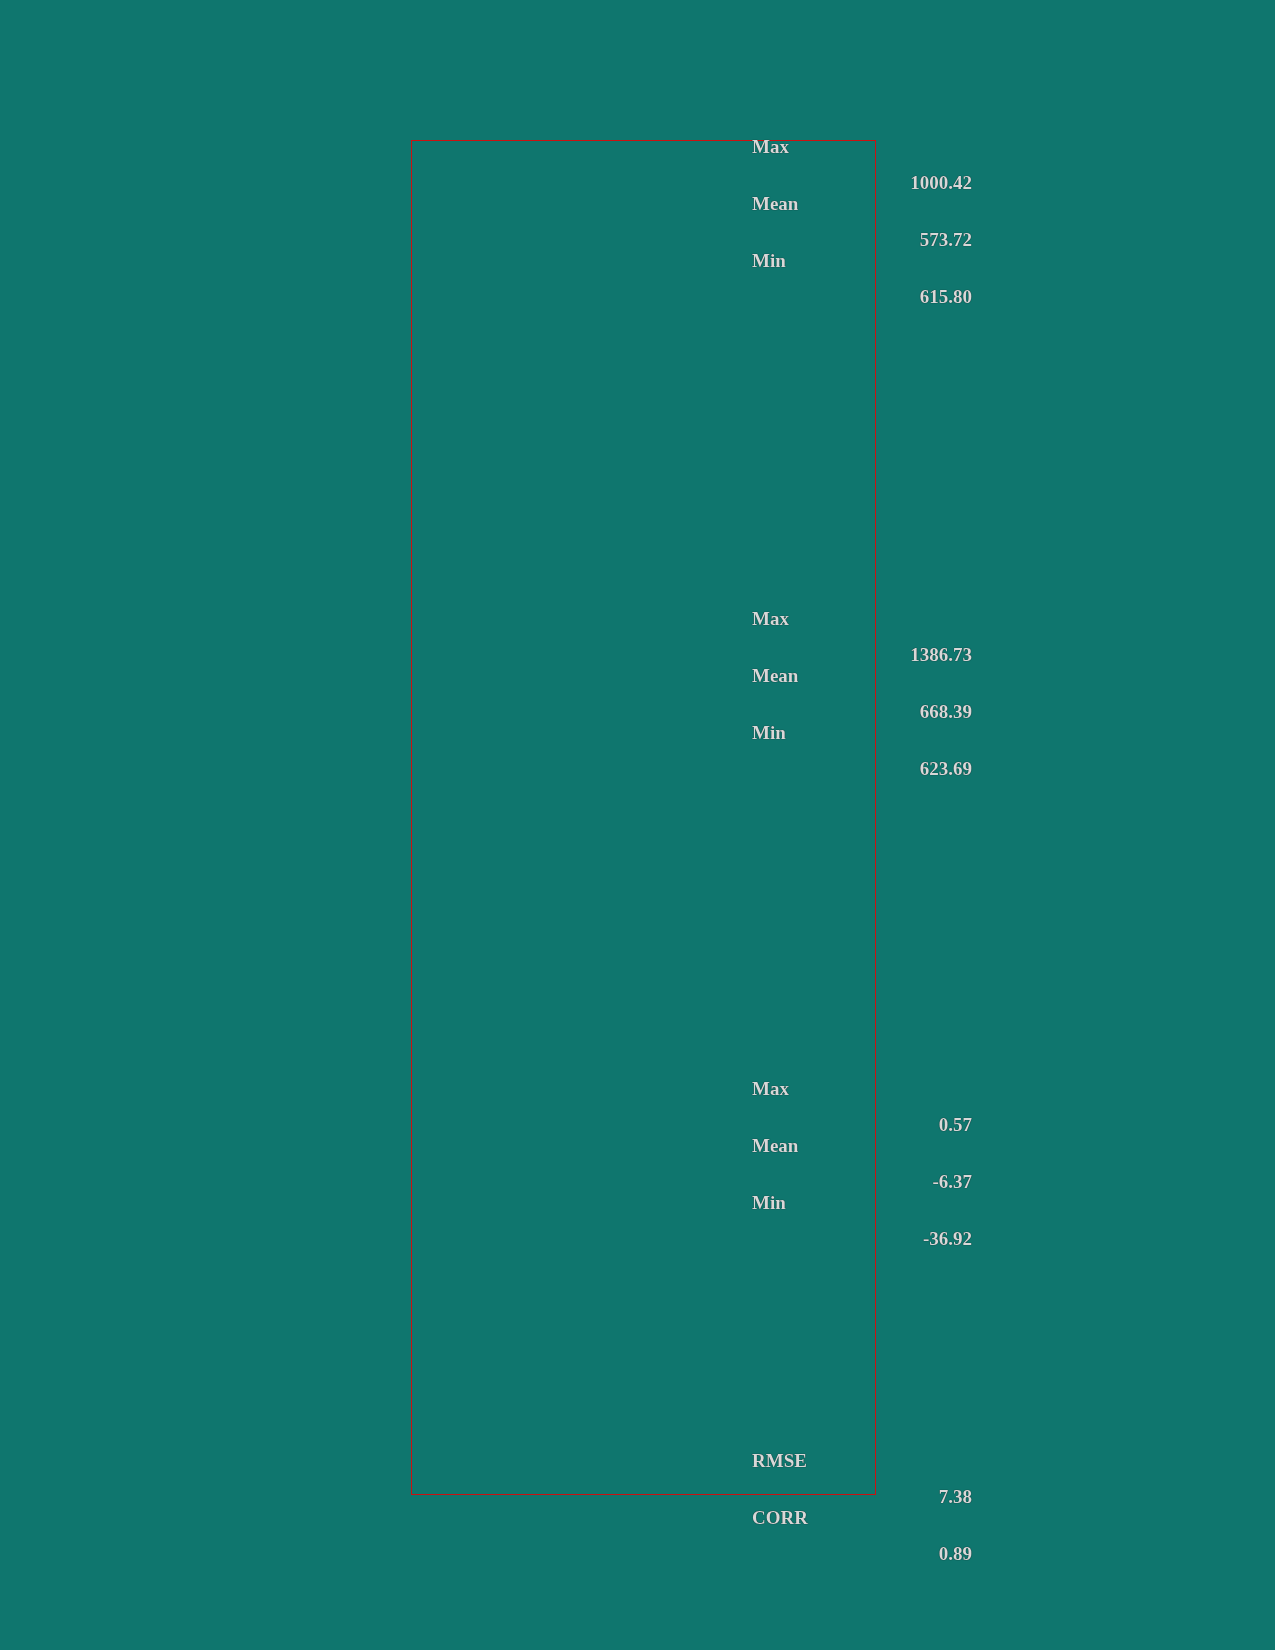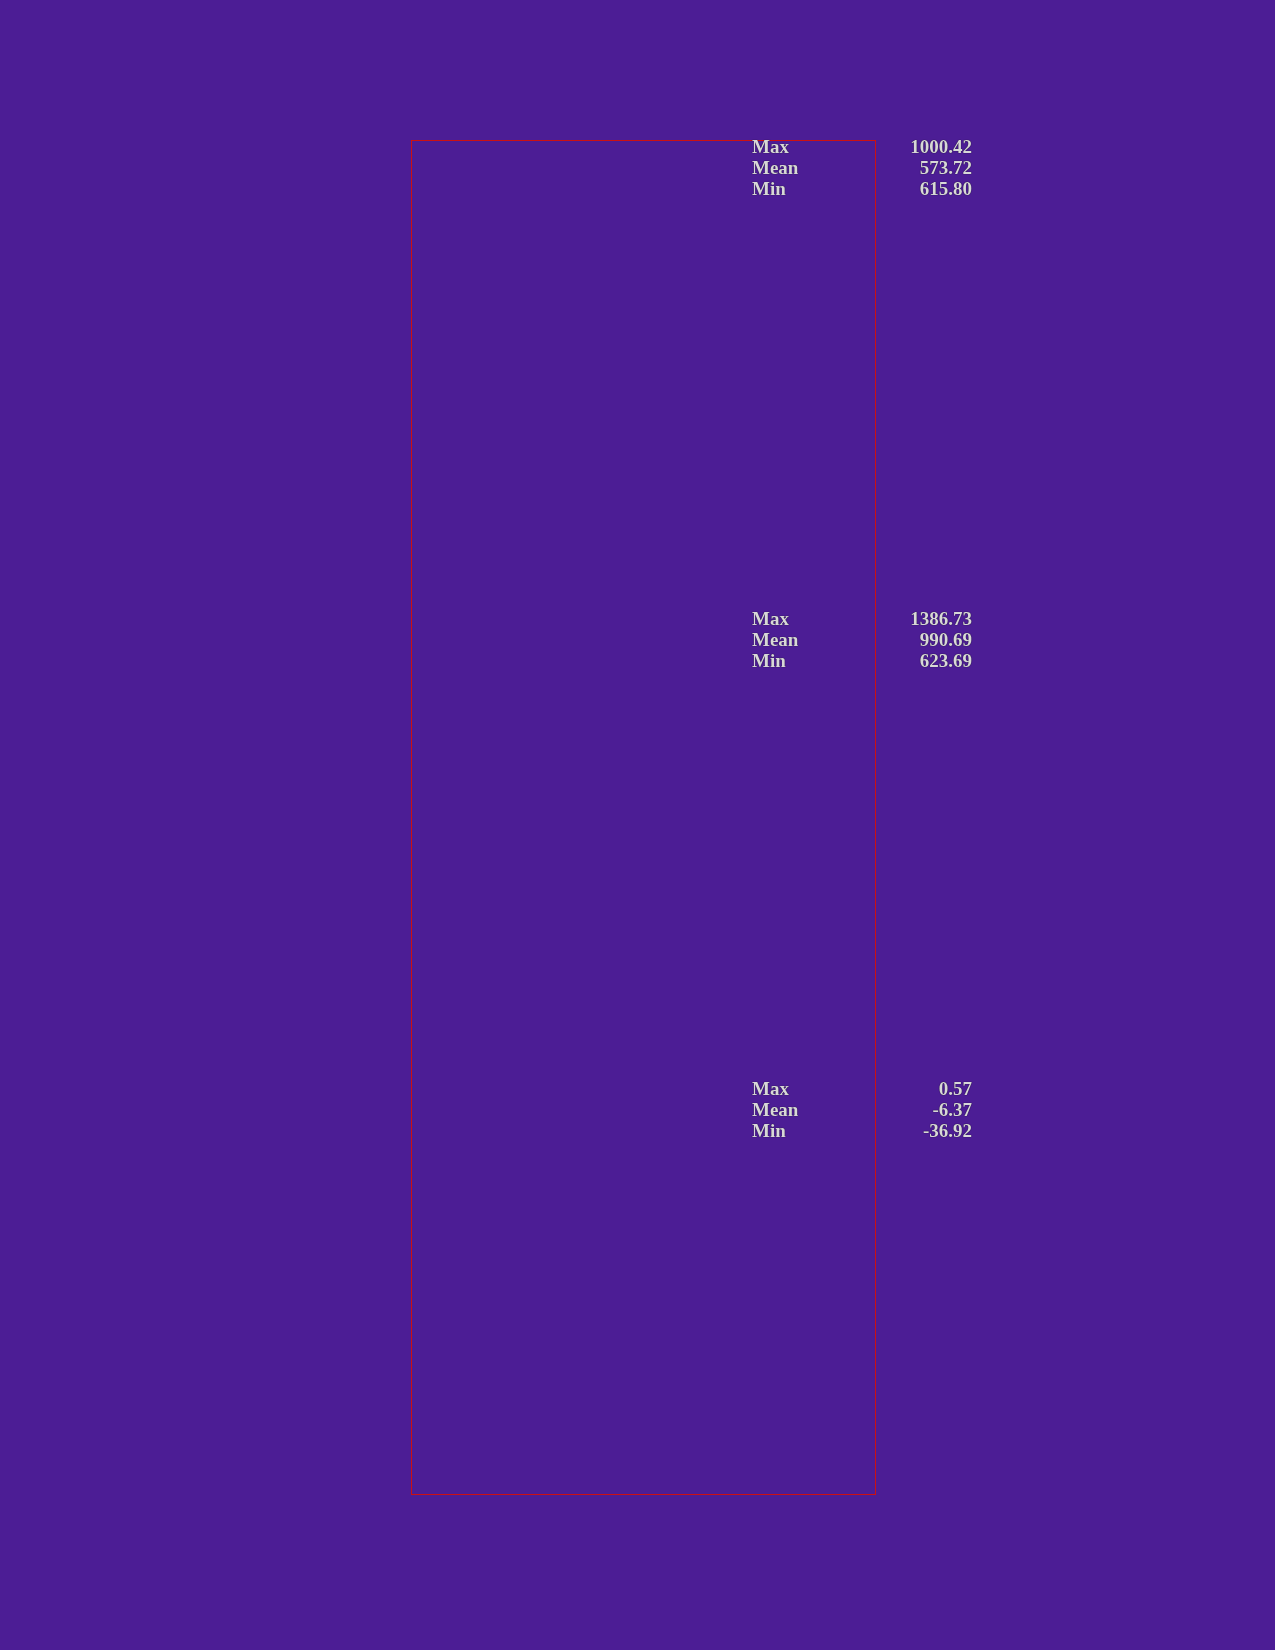--- a/index.html
+++ b/index.html
@@ -15,21 +15,21 @@
     color: #ffffff;
     overflow: hidden;
   }
   
   #figure {
     position: absolute;
     left: 0;
     top: 0;
     width: 1275px;
     height: 1650px;
-    background: #4c1d95;
+    background: #0f766e;
   }
   
   #plot-frame {
     position: absolute;
     left: 411px;
     top: 140px;
     width: 465px;
     height: 1355px;
     border: 1.5px solid #cc1111;
     box-sizing: border-box;
@@ -50,20 +50,21 @@
   .stats-row {
     display: flex;
     justify-content: space-between;
     width: 100%;
   }
   .stats-label {
     text-align: left;
   }
   .stats-value {
     text-align: right;
+    margin-top: 36px;
   }
   
   #stats-panel-1 { left: 752px; top: 136px; }
   #stats-panel-2 { left: 752px; top: 608px; }
   #stats-panel-3 { left: 752px; top: 1078px; }
   #metrics-block { left: 752px; top: 1450px; }
 </style>
 </head>
 <body>
 
@@ -86,21 +87,21 @@
     </div>
   </div>
 
   <div class="stats-block" id="stats-panel-2">
     <div class="stats-row">
       <span class="stats-label">Max</span>
       <span class="stats-value">1386.73</span>
     </div>
     <div class="stats-row">
       <span class="stats-label">Mean</span>
-      <span class="stats-value">990.69</span>
+      <span class="stats-value">668.39</span>
     </div>
     <div class="stats-row">
       <span class="stats-label">Min</span>
       <span class="stats-value">623.69</span>
     </div>
   </div>
 
   <div class="stats-block" id="stats-panel-3">
     <div class="stats-row">
       <span class="stats-label">Max</span>
@@ -109,14 +110,24 @@
     <div class="stats-row">
       <span class="stats-label">Mean</span>
       <span class="stats-value">-6.37</span>
     </div>
     <div class="stats-row">
       <span class="stats-label">Min</span>
       <span class="stats-value">-36.92</span>
     </div>
   </div>
 
+  <div class="stats-block" id="metrics-block">
+    <div class="stats-row">
+      <span class="stats-label">RMSE</span>
+      <span class="stats-value">7.38</span>
+    </div>
+    <div class="stats-row">
+      <span class="stats-label">CORR</span>
+      <span class="stats-value">0.89</span>
+    </div>
+  </div>
 
 </div>
 
 </body></html>

